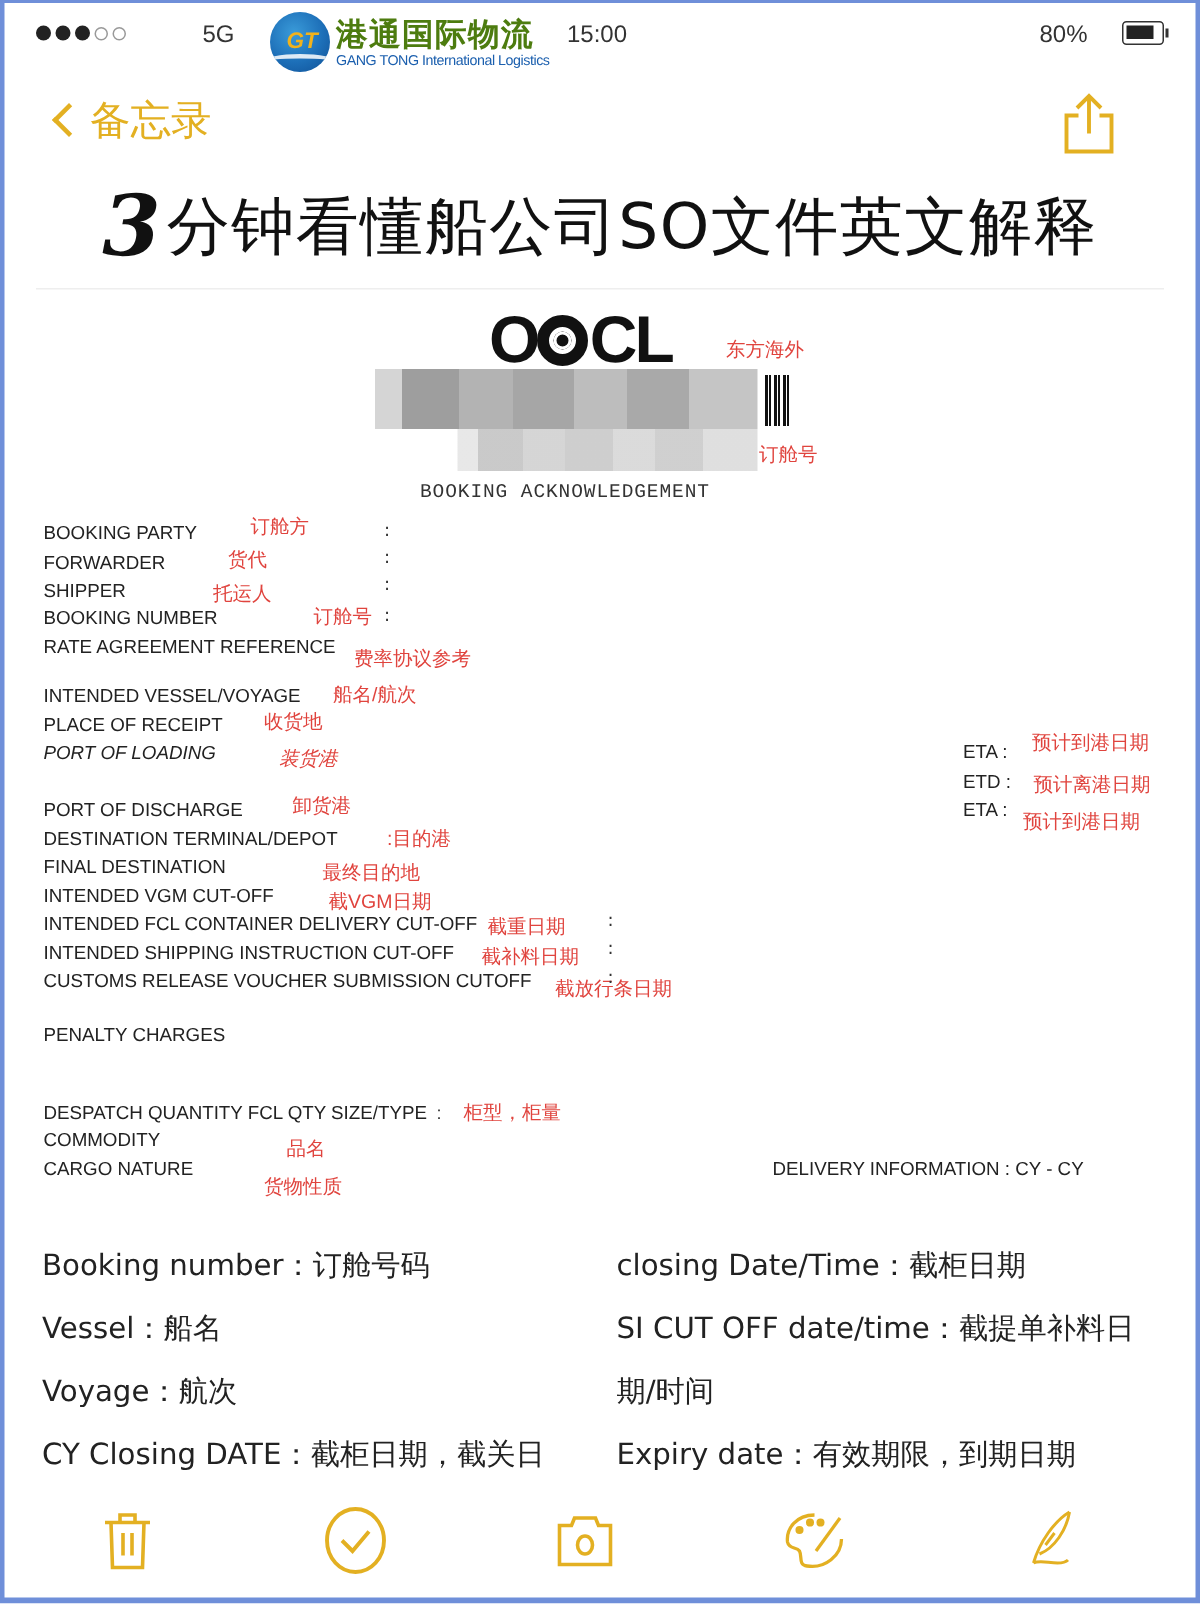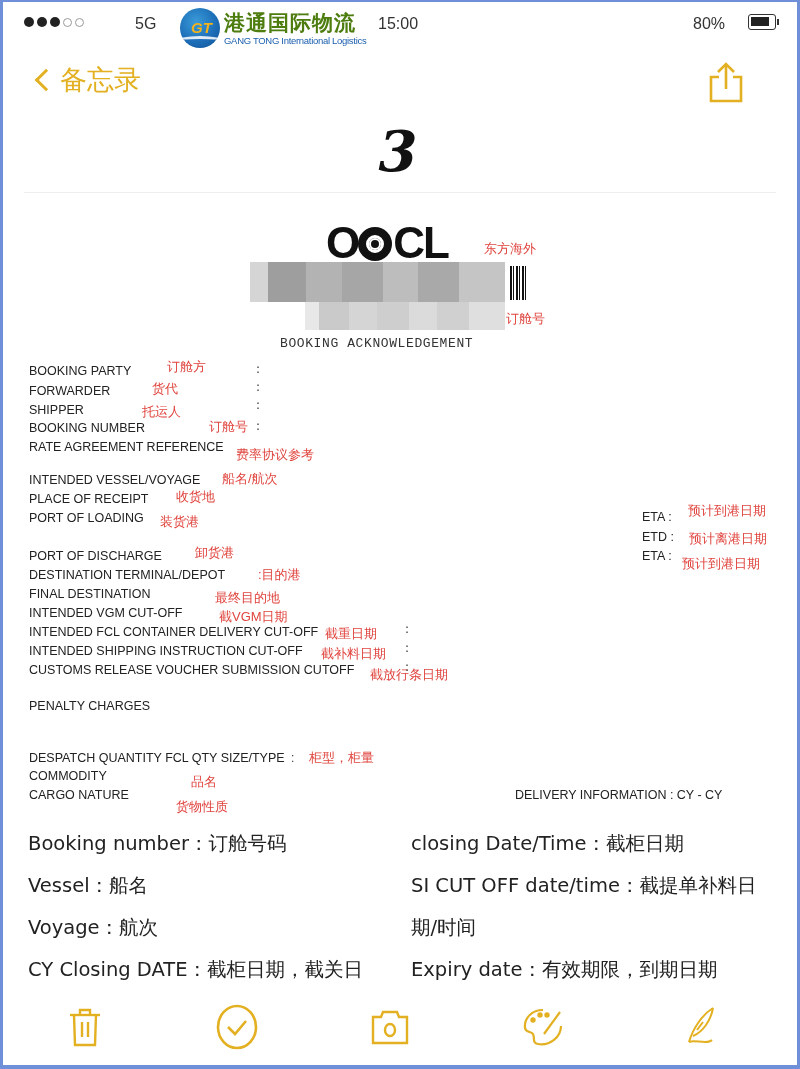--- a/index.html
+++ b/index.html
@@ -39,21 +39,21 @@
   .back .label { font-size: 27px; color: #e3b022; }
   .share { position: absolute; left: 706px; top: 10px; width: 40px; height: 42px; cursor: pointer; }
 
   
   .title { position: absolute; left: 30px; top: 114px; width: 740px; height: 74px; display: flex; align-items: center; justify-content: center; }
   .title .num { font-family: "DejaVu Serif", serif; font-style: italic; font-size: 56px; font-weight: bold; margin-right: 4px; color: #111; }
   .title .text { font-size: 42px; color: #111; letter-spacing: 1px; }
   .title-divider { position: absolute; left: 24px; top: 192px; width: 752px; height: 1px; background: #eeeeee; }
 
   
-  .doc { position: absolute; left: 0; top: 196px; width: 800px; height: 620px; margin-top: 16px; }
+  .doc { position: absolute; left: 0; top: 196px; width: 800px; height: 620px; }
   .oocl { position: absolute; left: 326px; top: 8px; font-family: "Liberation Sans", sans-serif; font-weight: 900;
           font-size: 44px; letter-spacing: -2px; color: #111; line-height: 46px; }
   .oocl .flower { display: inline-block; width: 34px; height: 34px; border-radius: 50%; border: 8px solid #111; position: relative; vertical-align: -3px; margin-right: 1px; }
   .oocl .flower::after { content: ""; position: absolute; left: 3px; top: 3px; width: 12px; height: 12px; border-radius: 50%; background: #111; box-shadow: 0 0 0 2px #fff inset; }
   .blur { position: absolute; background:
            linear-gradient(90deg, #d5d5d5 0 7%, #9e9e9e 7% 22%, #b3b3b3 22% 36%, #a6a6a6 36% 52%, #bdbdbd 52% 66%, #a9a9a9 66% 82%, #c5c5c5 82% 100%); }
   .blur.a { left: 250px; top: 50px; width: 255px; height: 40px; }
   .blur.b { left: 305px; top: 90px; width: 200px; height: 28px; opacity: .55; }
   .barcode { position: absolute; left: 510px; top: 54px; width: 16px; height: 34px;
              background: repeating-linear-gradient(90deg, #111 0 2px, #fff 2px 3px, #111 3px 4px, #fff 4px 6px); }
@@ -112,20 +112,21 @@
     <svg width="40" height="42" viewBox="0 0 40 42" fill="none" stroke="#e3b022" stroke-width="2.6">
       <path d="M13 15 H5 V39 H35 V15 H27"></path>
       <path d="M20 27 V3"></path>
       <path d="M12 10 L20 2 L28 10"></path>
     </svg>
   </div>
 </div>
 
 <div class="title">
   <span class="num">3</span>
+  <span class="text">分钟看懂船公司SO文件英文解释</span>
 </div>
 <div class="title-divider"></div>
 
 <div class="doc">
   <div class="oocl">
     <span>O</span><span class="flower"></span><span>CL</span>
   </div>
   <span class="red" style="position:absolute;left:484px;top:28px;">东方海外</span>
   <div class="blur a"></div>
   <div class="blur b"></div>
@@ -159,23 +160,23 @@
   <span class="colon" style="left:256px;top:207px;">:</span>
 
   <div class="row" style="left:29px;top:261px;">
     <span>INTENDED VESSEL/VOYAGE</span>
     <span class="red" style="position:absolute;left:193px;top:-3px;">船名/航次</span>
   </div>
   <div class="row" style="left:29px;top:280px;">
     <span>PLACE OF RECEIPT</span>
     <span class="red" style="position:absolute;left:147px;top:-4px;">收货地</span>
   </div>
-  <div class="row" style="left:29px;top:299px;">
+  <div class="row" style="left:29px;top:299px;font-style:italic;">
     <span>PORT OF LOADING</span>
-    <span class="red" style="position:absolute;left:131px;top:2px;">装货港</span>
+    <span class="red" style="position:absolute;left:157px;top:2px;">装货港</span>
   </div>
   <div class="row" style="left:29px;top:337px;">
     <span>PORT OF DISCHARGE</span>
     <span class="red" style="position:absolute;left:166px;top:-5px;">卸货港</span>
   </div>
   <div class="row" style="left:29px;top:356px;">
     <span>DESTINATION TERMINAL/DEPOT</span>
     <span class="red" style="position:absolute;left:229px;top:-2px;">:目的港</span>
   </div>
   <div class="row" style="left:29px;top:375px;">

